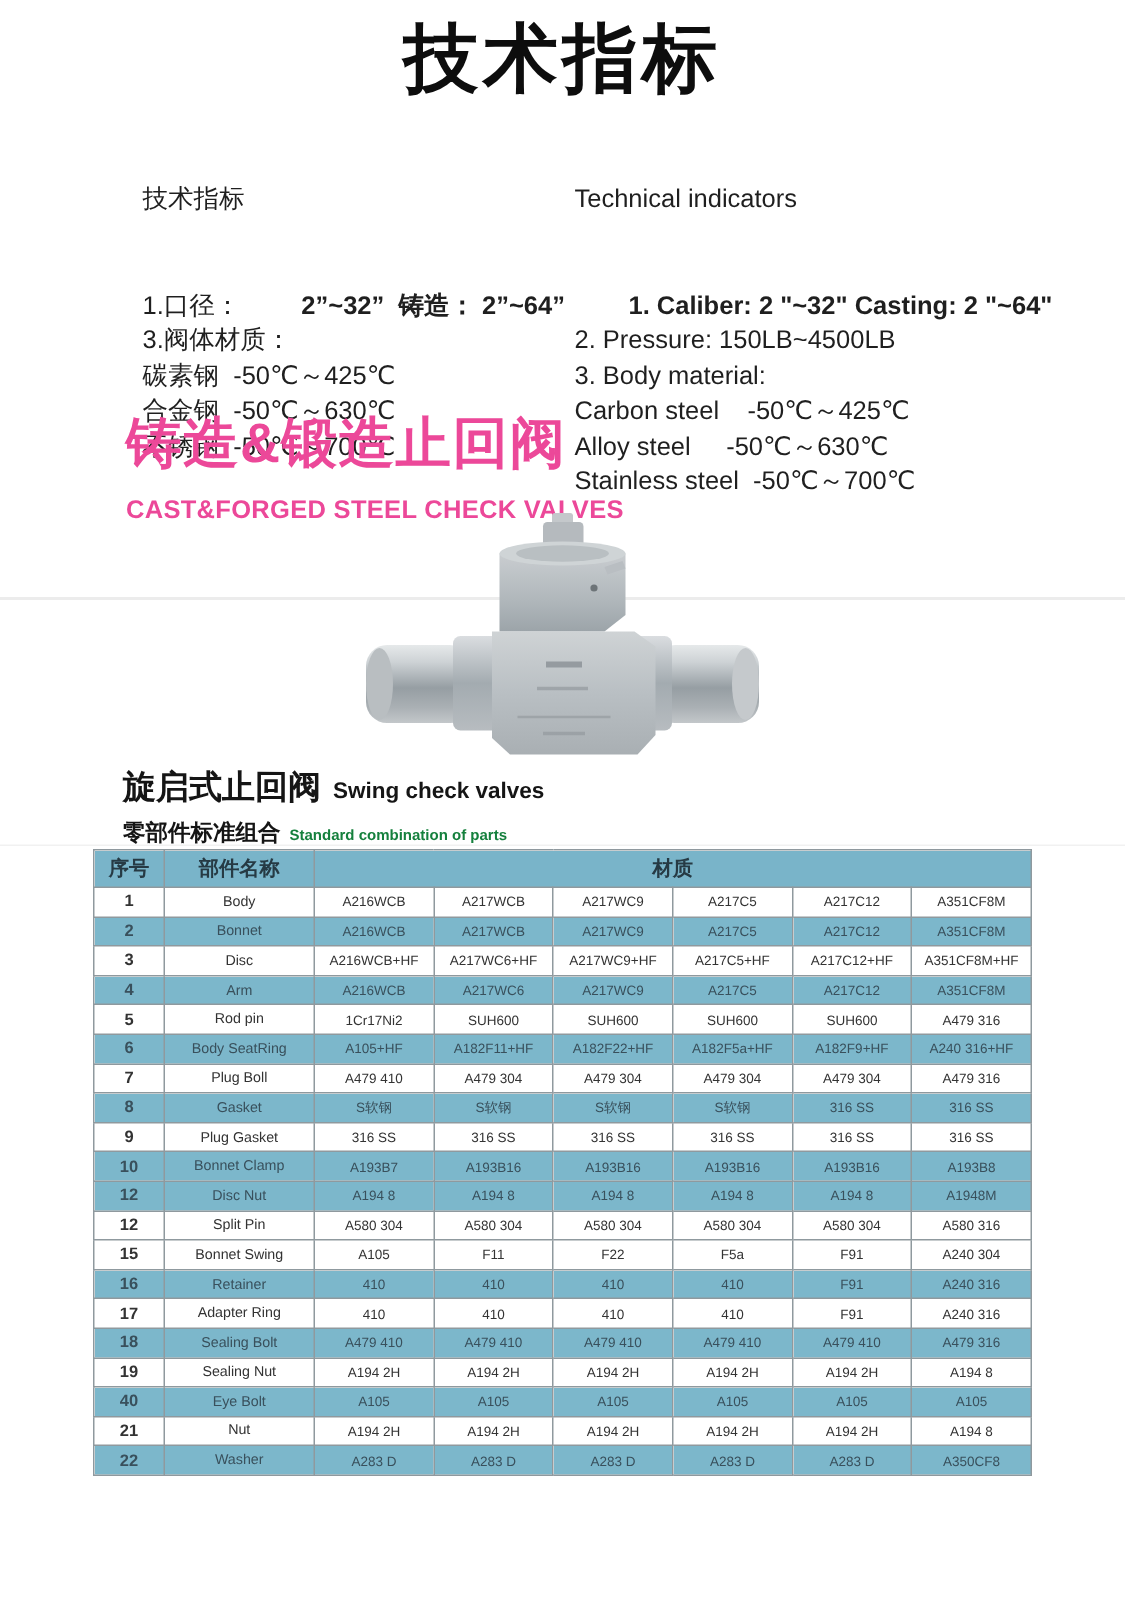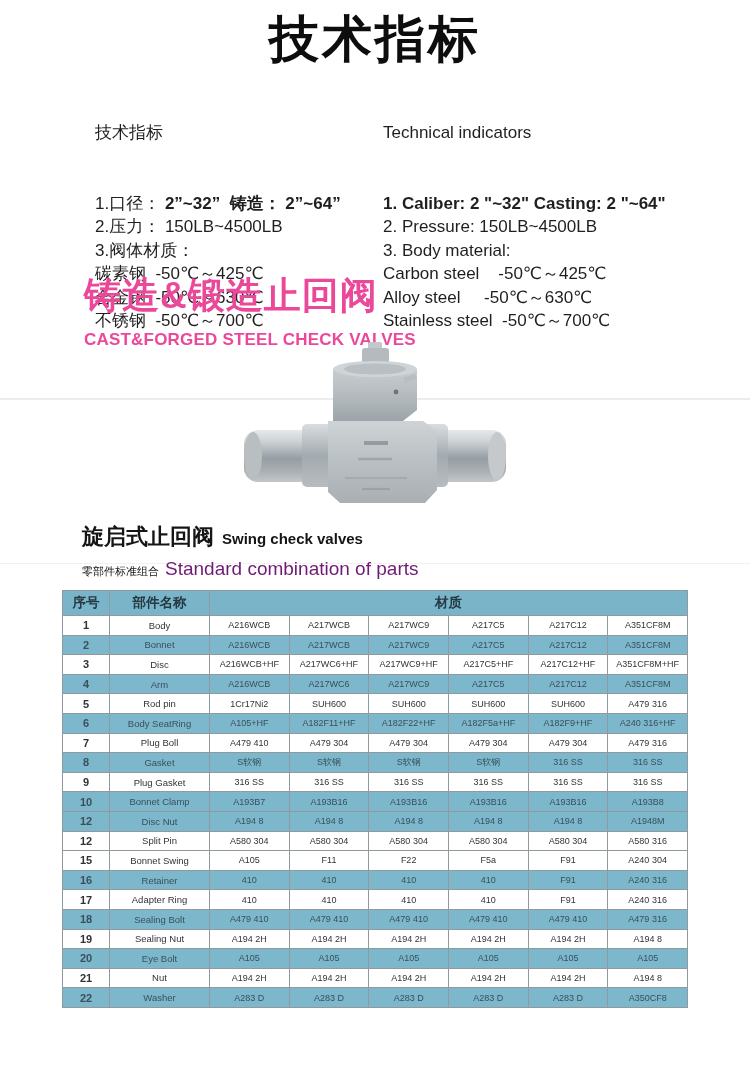--- a/index.html
+++ b/index.html
@@ -9,40 +9,40 @@
   }
   .page-title{
     position:absolute;top:6px;left:0;width:750px;text-align:center;
     font-size:50px;font-weight:900;letter-spacing:3px;color:#0d0d0d;
   }
   
   .specs{position:absolute;top:74px;font-size:17px;line-height:23.5px;white-space:pre-wrap;color:#1f1f1f;}
   .specs-zh{left:95px;width:300px;}
   .specs-en{left:383px;width:330px;}
   .spec-heading{font-weight:400;}
-  .spec-line .b{font-weight:700;}
+  .spec-line .b{font-weight:700;margin-left:36px;}
   
   .section-block{position:absolute;left:84px;top:276px;color:#ec4899;}
   .section-title-zh{font-size:37px;font-weight:900;letter-spacing:1px;line-height:40px;}
   .section-title-en{font-size:17px;font-weight:800;letter-spacing:0.2px;margin-top:14px;}
   .faint-line{position:absolute;left:0;top:398px;width:750px;height:2px;background:#ececec;}
   .faint-line2{position:absolute;left:0;top:563px;width:750px;height:1px;background:#f1f1f1;}
   .valve{position:absolute;left:140px;top:342px;width:470px;height:168px;}
   
-  .subsection{position:absolute;left:82px;top:510px;color:#151515;margin-top:12px;}
+  .subsection{position:absolute;left:82px;top:510px;color:#151515;}
   .sub-line1 .zh{font-size:22px;font-weight:900;}
   .sub-line1 .en{font-size:15px;font-weight:700;margin-left:8px;}
   .sub-line2{margin-top:6px;}
-  .sub-line2 .zh{font-size:11px;font-weight:400;}
-  .sub-line2 .en{font-size:19px;font-weight:400;margin-left:6px;color:#701a75;}
+  .sub-line2 .zh{font-size:15px;font-weight:700;}
+  .sub-line2 .en{font-size:10px;font-weight:700;margin-left:6px;color:#15803d;}
   
   :root{--blue:#7cb7cb;--hblue:#79b4c9;--bord:#8f999e;}
   table.parts{
     position:absolute;left:62px;top:566px;width:626px;
-    border-collapse:collapse;table-layout:fixed;margin-top:24px;
+    border-collapse:collapse;table-layout:fixed;
   }
   table.parts th,table.parts td{
     border:1px solid var(--bord);text-align:center;vertical-align:middle;
     padding:0 1px;overflow:hidden;
   }
   table.parts thead th{
     background:var(--hblue);height:24px;font-size:13.5px;font-weight:700;color:#263a44;
   }
   table.parts tbody td{height:18.6px;font-size:9px;color:#333;}
   table.parts tbody td.no{font-size:11px;font-weight:600;}
@@ -51,21 +51,21 @@
   table.parts tbody tr.blue td{color:#39505c;}
   table.parts tbody tr.white{background:#ffffff;}
 </style>
 </head>
 <body>
 
 <div class="page-title">技术指标</div>
 
 <div class="specs specs-zh">
   <div class="spec-heading">技术指标</div>
-  <div><div class="spec-line"><span>1.口径： </span><span class="b">2”~32”  铸造： 2”~64”</span></div><div class="spec-line"><span>2.压力： 150LB~4500LB</span></div><div class="spec-line"><span>3.阀体材质：</span></div><div class="spec-line"><span>碳素钢  -50℃～425℃</span></div><div class="spec-line"><span>合金钢  -50℃～630℃</span></div><div class="spec-line"><span>不锈钢  -50℃～700℃</span></div></div>
+  <div><div class="spec-line"><span>1.口径： </span><span class="b">2”~32”  铸造： 2”~64”</span></div><div class="spec-line"><span>3.阀体材质：</span></div><div class="spec-line"><span>碳素钢  -50℃～425℃</span></div><div class="spec-line"><span>合金钢  -50℃～630℃</span></div><div class="spec-line"><span>不锈钢  -50℃～700℃</span></div></div>
 </div>
 
 <div class="specs specs-en">
   <div class="spec-heading">Technical indicators</div>
   <div><div class="spec-line"><span class="b">1. Caliber: 2 "~32" Casting: 2 "~64"</span></div><div class="spec-line"><span>2. Pressure: 150LB~4500LB</span></div><div class="spec-line"><span>3. Body material:</span></div><div class="spec-line"><span>Carbon steel    -50℃～425℃</span></div><div class="spec-line"><span>Alloy steel     -50℃～630℃</span></div><div class="spec-line"><span>Stainless steel  -50℃～700℃</span></div></div>
 </div>
 
 <div class="section-block">
   <div class="section-title-zh">铸造&amp;锻造止回阀</div>
   <div class="section-title-en">CAST&amp;FORGED STEEL CHECK VALVES</div>
@@ -317,21 +317,21 @@
         <td class="no">19</td>
         <td class="part">Sealing Nut</td>
         <td>A194 2H</td>
         <td>A194 2H</td>
         <td>A194 2H</td>
         <td>A194 2H</td>
         <td>A194 2H</td>
         <td>A194 8</td>
       </tr>
       <tr class="blue">
-        <td class="no">20</td>
+        <td class="no">40</td>
         <td class="part">Eye Bolt</td>
         <td>A105</td>
         <td>A105</td>
         <td>A105</td>
         <td>A105</td>
         <td>A105</td>
         <td>A105</td>
       </tr>
       <tr class="white">
         <td class="no">21</td>

